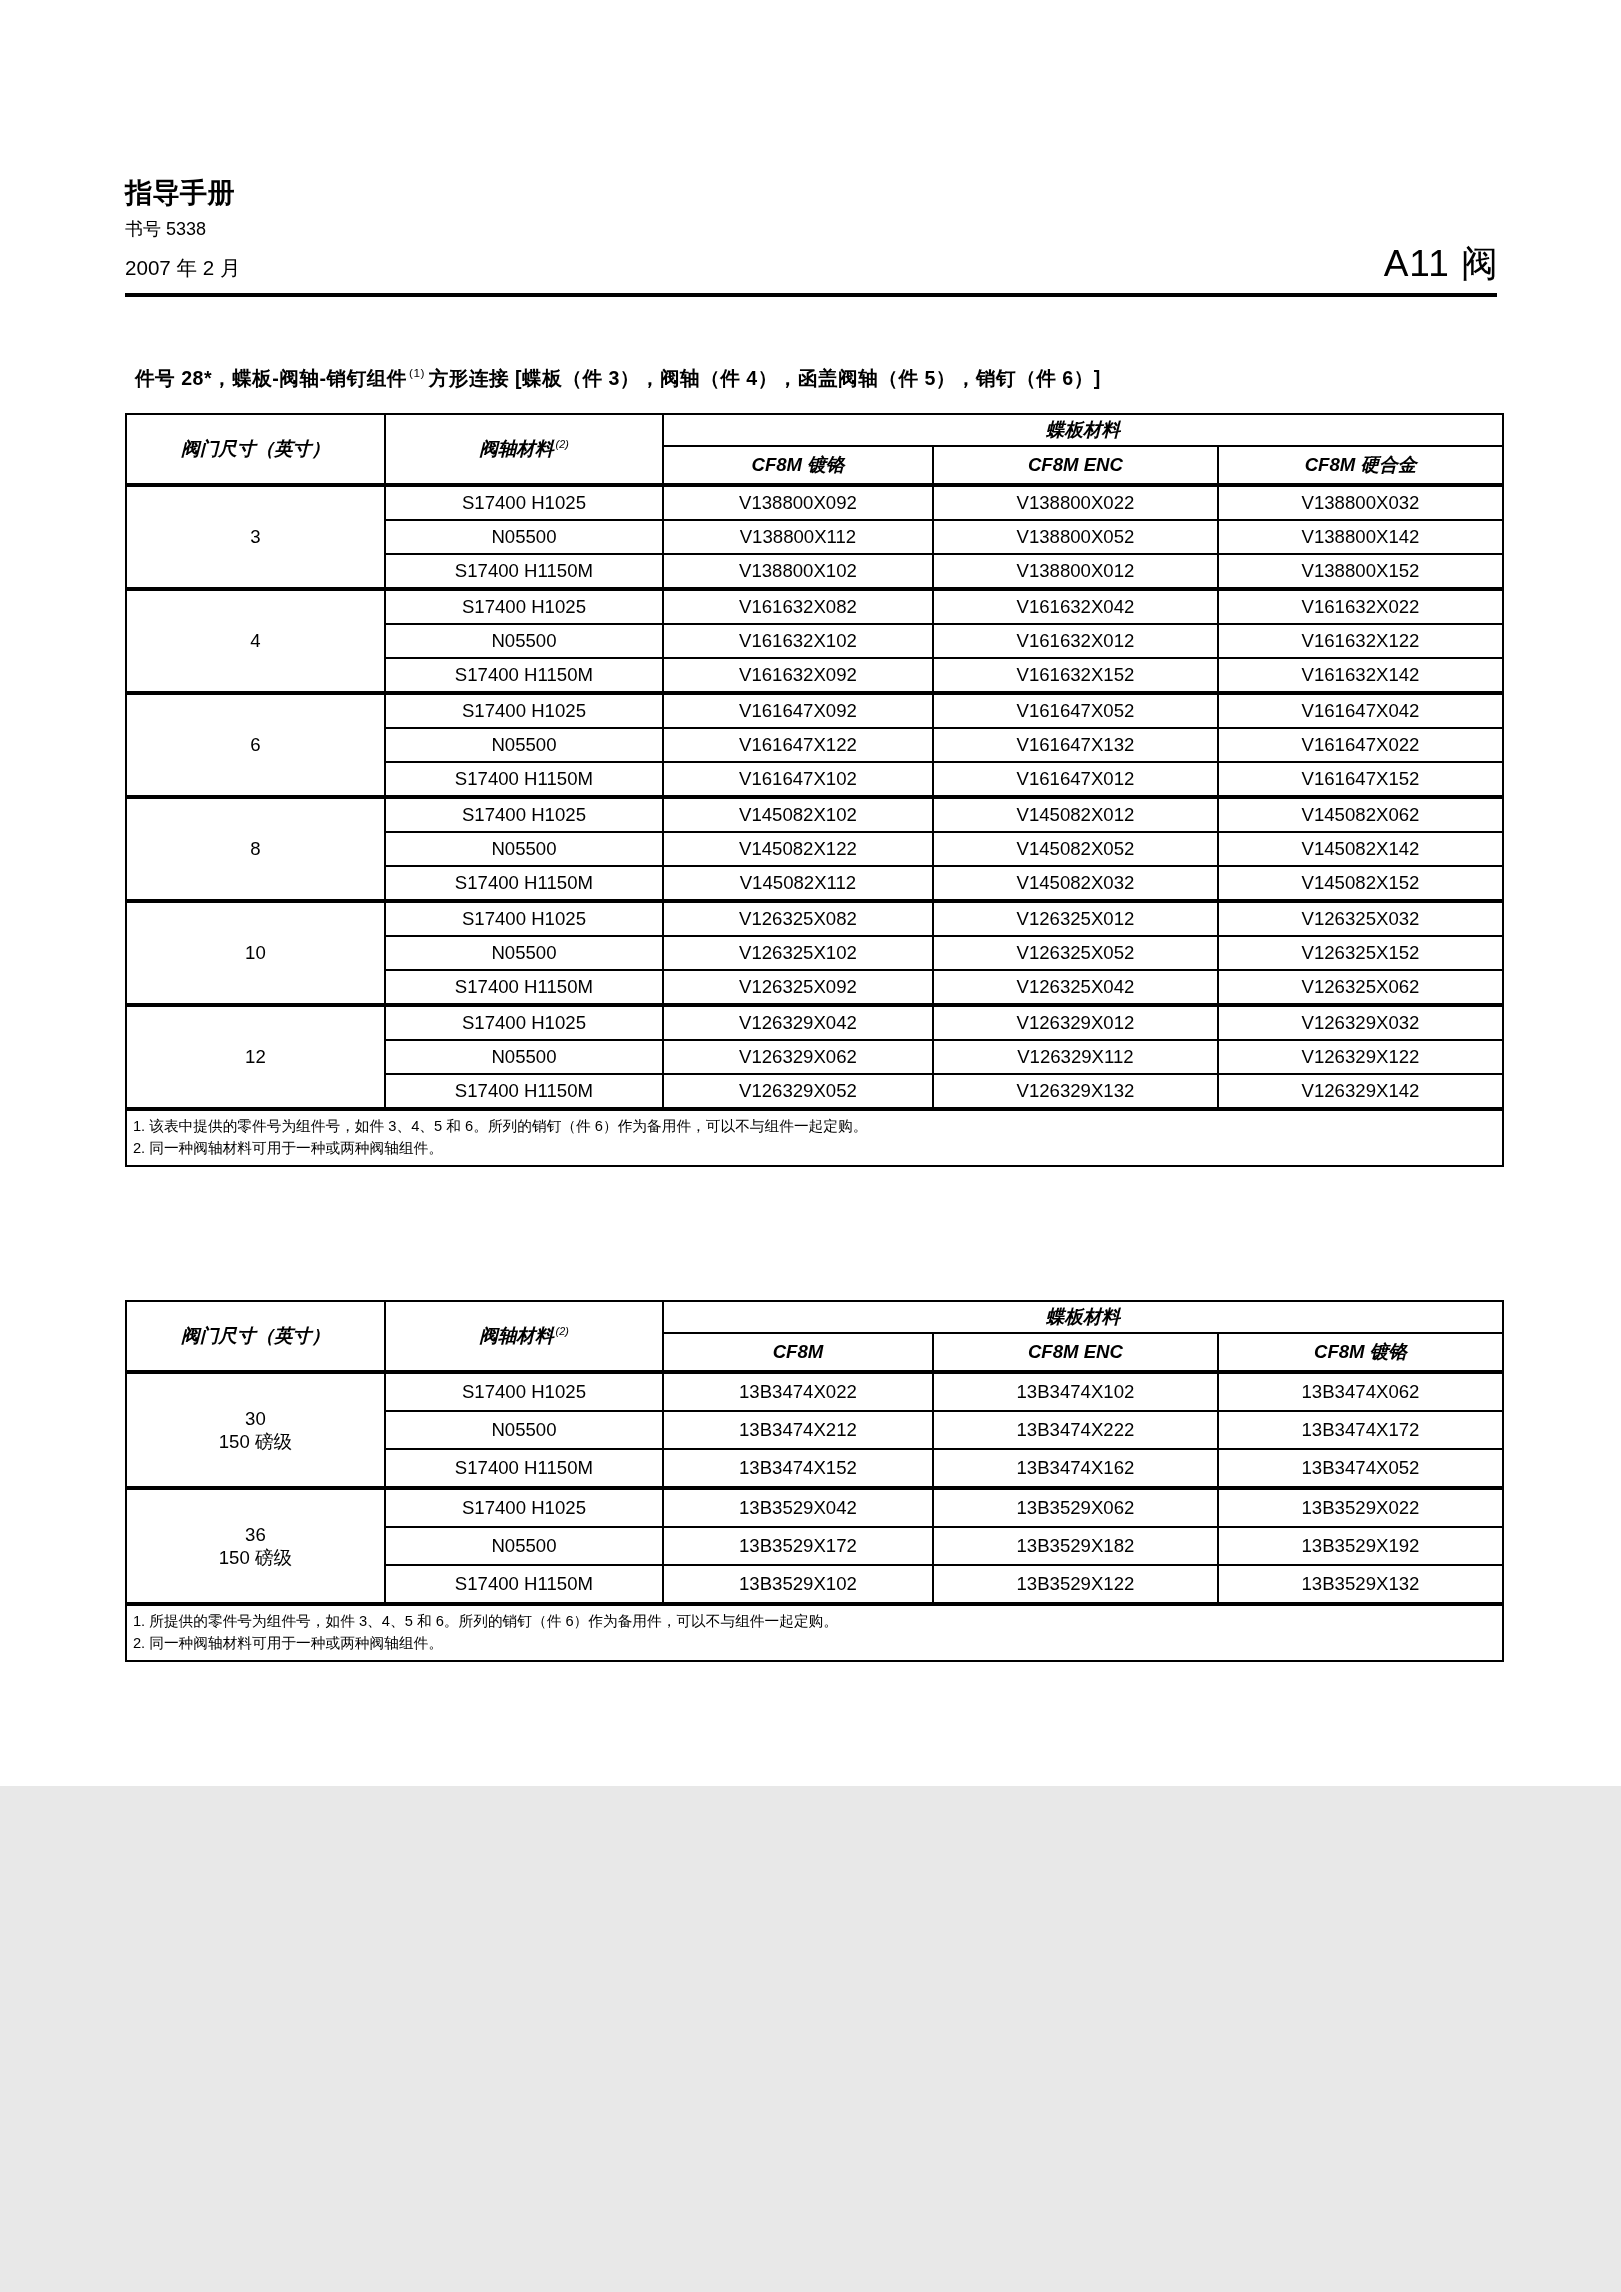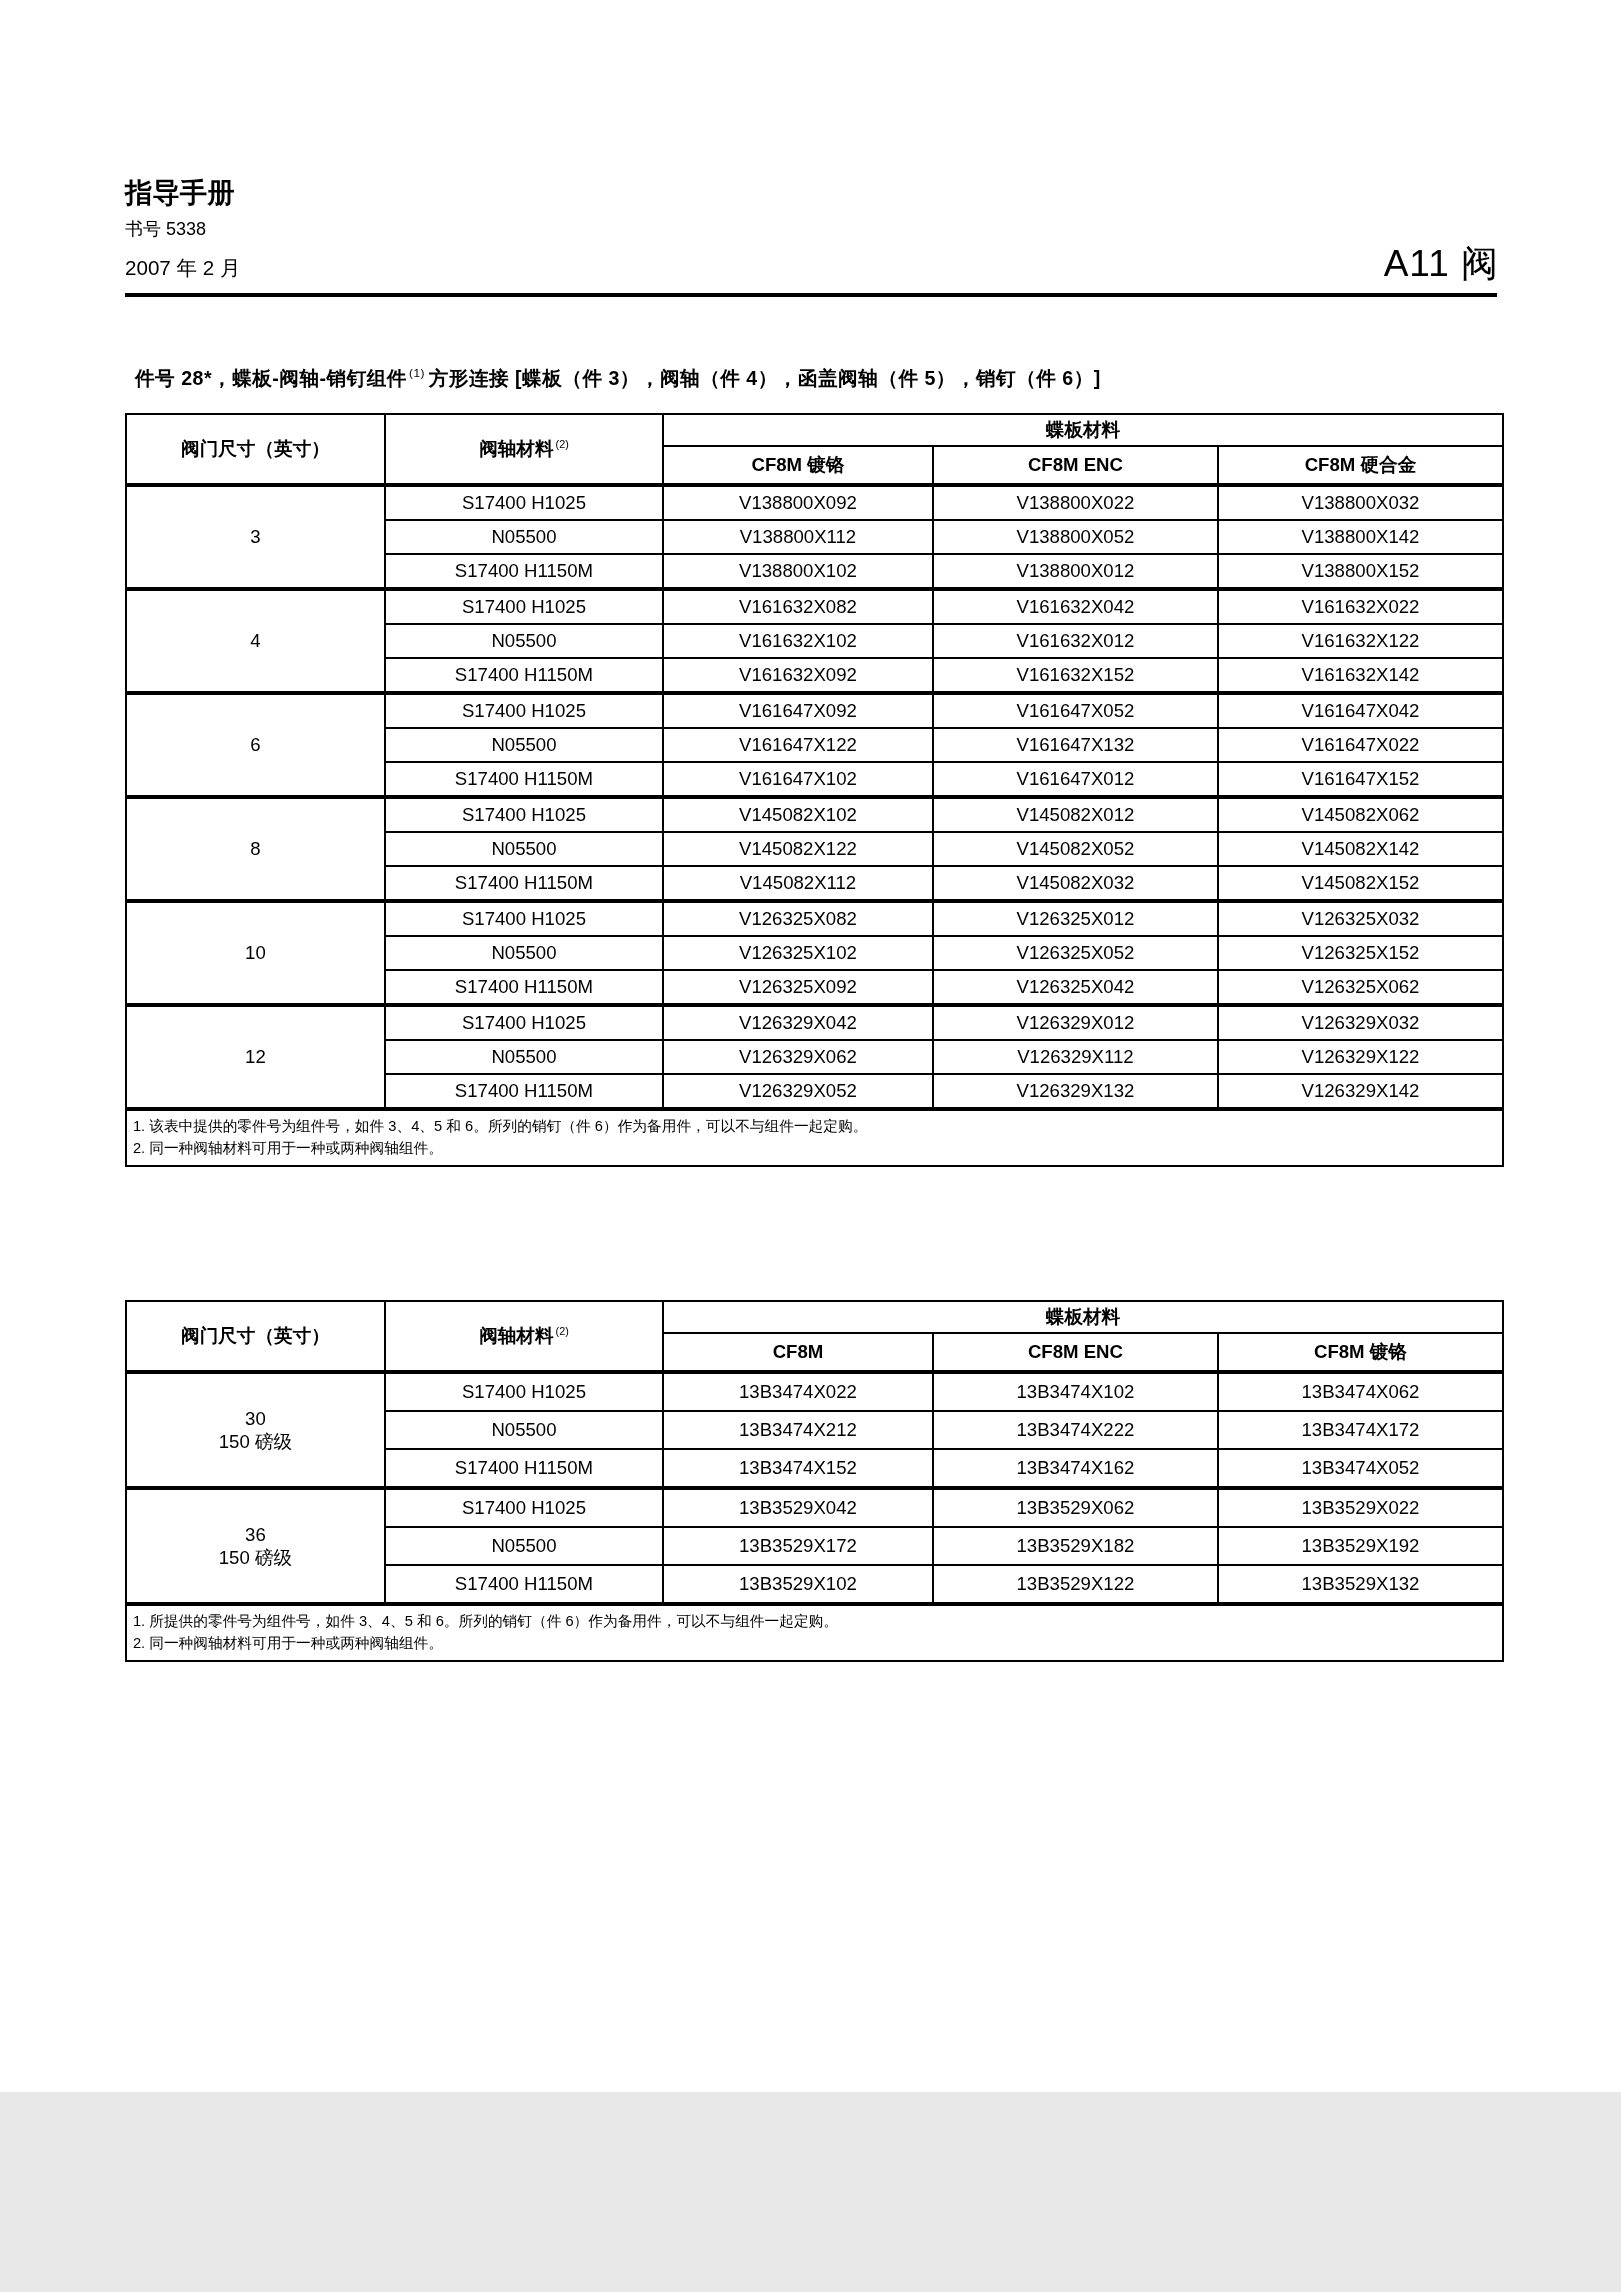--- a/index.html
+++ b/index.html
@@ -1,18 +1,18 @@
 <!DOCTYPE html>
 <html><head>
 <meta charset="utf-8">
 <style>
   html,body { margin:0; padding:0; background:#e8e8e8; }
   .page {
     position:relative;
-    width:1621px; height:2092px;
+    width:1621px; height:1786px;
     background:#ffffff;
     color:#000;
     font-family:"Liberation Sans","DejaVu Sans",sans-serif;
     margin:0 auto;
     overflow:hidden;
   }
   
   .header-left { position:absolute; left:125px; top:178px; }
   .doc-title  { font-size:27.4px; font-weight:bold; line-height:1.1; }
   .doc-number { font-size:18px; margin-top:9px; }
@@ -42,21 +42,21 @@
     width:100%; border-collapse:collapse; table-layout:fixed;
     border:2.9px solid #000;
     text-align:center;
   }
   table.parts th, table.parts td {
     border-left:2px solid #000; border-right:2px solid #000;
     padding:0 3.9px;
     vertical-align:middle;
     overflow:hidden;
   }
-  table.parts th { font-size:18.6px; font-weight:bold; }
+  table.parts th { font-size:18.6px; font-weight:bold;font-style:italic; }
   table.parts td { font-size:18.6px; font-weight:normal; }
   table.parts th sup { font-size:10.8px; font-weight:normal; margin-left:2px; vertical-align:super; }
   tr.h1 th { height:30px; }
   tr.h2 th { height:36px; border-bottom:4.9px solid #000; }
   th.c-disc { border-bottom:2.9px solid #000; }
   th.c-size, th.c-shaft { border-bottom:4.9px solid #000; }
   .t1 tbody td { height:32px; }
   .t2 tbody td { height:36px; }
   tbody tr.row-inner td { border-top:2.9px solid #000; }
   tbody tr.group-start td { border-top:4.9px solid #000; }

